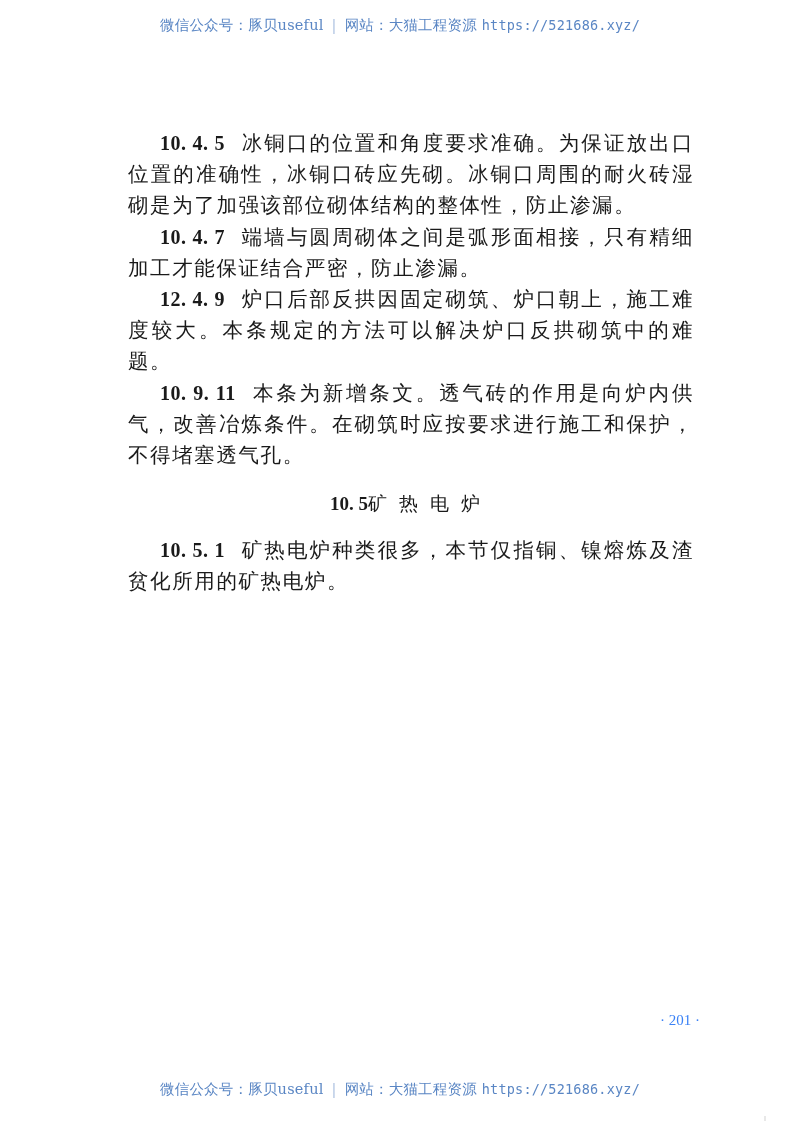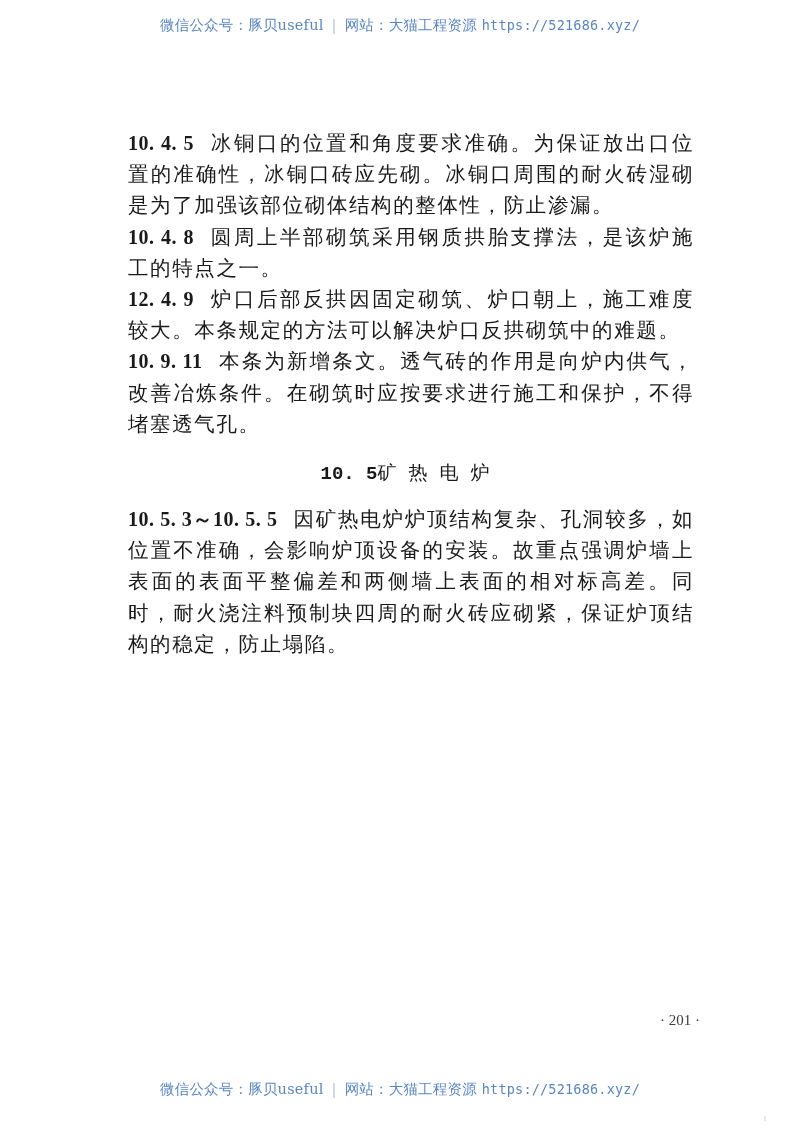--- a/index.html
+++ b/index.html
@@ -19,56 +19,56 @@
 
   .content {
     position: absolute; left: 128px; top: 128px; width: 566px;
   }
   .para {
     font-size: 20.5px; line-height: 31.2px; text-align: justify; text-justify: inter-character;
     letter-spacing: 1.6px; margin: 0;
   }
   .num {
     font-family: "Liberation Serif", "DejaVu Serif", serif; font-weight: bold;
-    letter-spacing: 0.5px; margin-right: 16px; font-size: 20px;
+    letter-spacing: 0.5px; margin-right: 16px; font-size: 20px; margin-left: 32px;
   }
   .section-title {
     text-align: center; font-size: 19px; font-weight: bold; margin: 16px 0 14px 0;
     line-height: 32px; letter-spacing: 0;
   }
   .section-title .sec-num {
-    font-family: Liberation Mono, monospace; 
+    font-family: Liberation Serif, serif; 
   }
   .section-title .sec-name { letter-spacing: 12px; font-weight: normal; font-family: Liberation Mono, monospace; }
   .page-number {
     position: absolute; left: 600px; top: 1012px; width: 100px; text-align: right;
-    font-size: 15px; color: #404040; font-family: "Liberation Serif", serif;
+    font-size: 15px; color: #3b82f6; font-family: "Liberation Serif", serif;
   }
   .corner-mark {
     position: absolute; left: 764px; top: 1116px; width: 2px; height: 5px; background: #e8e8e8;
   }
 </style>
 </head>
 <body>
 
 <div class="watermark" id="wm-top">
   <span>微信公众号：豚贝useful</span><span class="sep">|</span><span>网站：大猫工程资源</span> <span class="url">https://521686.xyz/</span>
 </div>
 
 <div class="content">
   <p class="para"><span class="num">10. 4. 5</span><span>冰铜口的位置和角度要求准确。为保证放出口位置的准确性，冰铜口砖应先砌。冰铜口周围的耐火砖湿砌是为了加强该部位砌体结构的整体性，防止渗漏。</span></p>
-  <p class="para"><span class="num">10. 4. 8</span><span>圆周上半部砌筑采用钢质拱胎支撑法，是该炉施工的特点之一。</span></p>
+  <p class="para"><span class="num">10. 4. 7</span><span>端墙与圆周砌体之间是弧形面相接，只有精细加工才能保证结合严密，防止渗漏。</span></p>
   <p class="para"><span class="num">12. 4. 9</span><span>炉口后部反拱因固定砌筑、炉口朝上，施工难度较大。本条规定的方法可以解决炉口反拱砌筑中的难题。</span></p>
   <p class="para"><span class="num">10. 9. 11</span><span>本条为新增条文。透气砖的作用是向炉内供气，改善冶炼条件。在砌筑时应按要求进行施工和保护，不得堵塞透气孔。</span></p>
 
   <div class="section-title">
     <span class="sec-num">10. 5</span><span class="sec-name">矿热电炉</span>
   </div>
 
-  <p class="para"><span class="num">10. 5. 3～10. 5. 5</span><span>因矿热电炉炉顶结构复杂、孔洞较多，如位置不准确，会影响炉顶设备的安装。故重点强调炉墙上表面的表面平整偏差和两侧墙上表面的相对标高差。同时，耐火浇注料预制块四周的耐火砖应砌紧，保证炉顶结构的稳定，防止塌陷。</span></p>
+  <p class="para"><span class="num">10. 5. 1</span><span>矿热电炉种类很多，本节仅指铜、镍熔炼及渣贫化所用的矿热电炉。</span></p>
 </div>
 
 <div class="page-number">· 201 ·</div>
 
 <div class="watermark" id="wm-bottom">
   <span>微信公众号：豚贝useful</span><span class="sep">|</span><span>网站：大猫工程资源</span> <span class="url">https://521686.xyz/</span>
 </div>
 
 <div class="corner-mark"></div>
 

